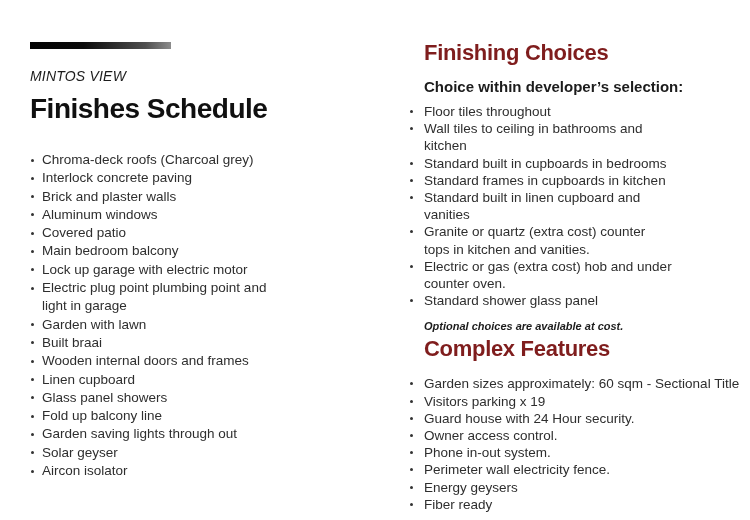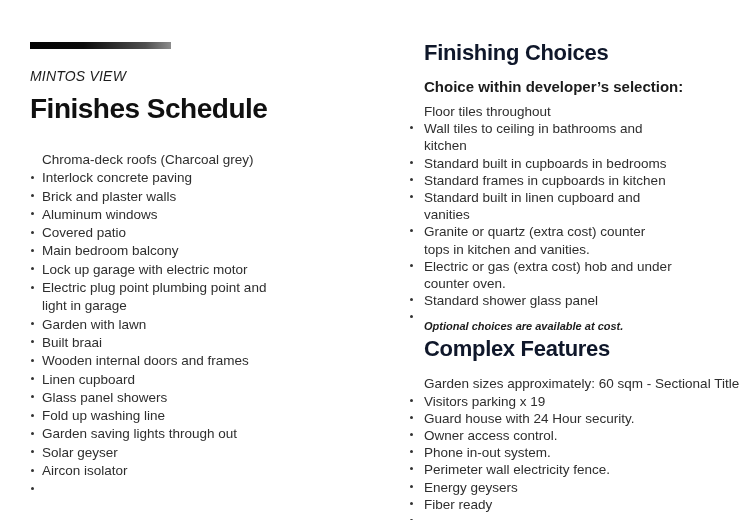--- a/index.html
+++ b/index.html
@@ -20,35 +20,35 @@
     font-style:italic;font-size:14px;line-height:24px;
     color:#1c1c1c;margin-bottom:5px;letter-spacing:0.2px;
   }
   .title-left{
     margin:0 0 26px 0;font-size:28px;line-height:32px;font-weight:700;
     letter-spacing:-0.5px;color:#101010;
   }
 
   
   .list{list-style:none;margin:0;padding:0;}
-  .li{display:flex;align-items:flex-end;}
+  .li{display:flex;align-items:flex-start;}
   .bullet{flex:0 0 auto;width:12px;position:relative;height:1px;}
   .bullet::before{
     content:"";position:absolute;left:1px;top:7.5px;
     width:3px;height:3px;border-radius:50%;background:#333333;
   }
   .li-text{font-size:13.5px;color:#2e2e2e;}
   .list-left .li{line-height:18.3px;}
   .list-left .li-text{max-width:240px;}
 
   
   .col-right{position:absolute;left:408px;top:40px;width:342px;}
   .title-right{
     margin:0;padding-left:16px;font-size:22px;line-height:26px;
-    font-weight:700;letter-spacing:-0.3px;color:#0f172a;
+    font-weight:700;letter-spacing:-0.3px;color:#7f1d1d;
   }
   .subtitle{
     padding-left:16px;font-weight:700;font-size:15px;line-height:17px;
     color:#1c1c1c;margin-top:12px;margin-bottom:8px;
   }
   .list-right .li{line-height:17.2px;}
   .list-right .bullet{width:16px;}
   .list-right .bullet::before{left:2px;top:7px;}
   .list-finishing .li-text{max-width:250px;}
   .note{
@@ -116,21 +116,21 @@
         <li class="li">
         <span class="bullet"></span>
         <span class="li-text">Linen cupboard</span>
       </li>
         <li class="li">
         <span class="bullet"></span>
         <span class="li-text">Glass panel showers</span>
       </li>
         <li class="li">
         <span class="bullet"></span>
-        <span class="li-text">Fold up washing line</span>
+        <span class="li-text">Fold up balcony line</span>
       </li>
         <li class="li">
         <span class="bullet"></span>
         <span class="li-text">Garden saving lights through out</span>
       </li>
         <li class="li">
         <span class="bullet"></span>
         <span class="li-text">Solar geyser</span>
       </li>
         <li class="li">

